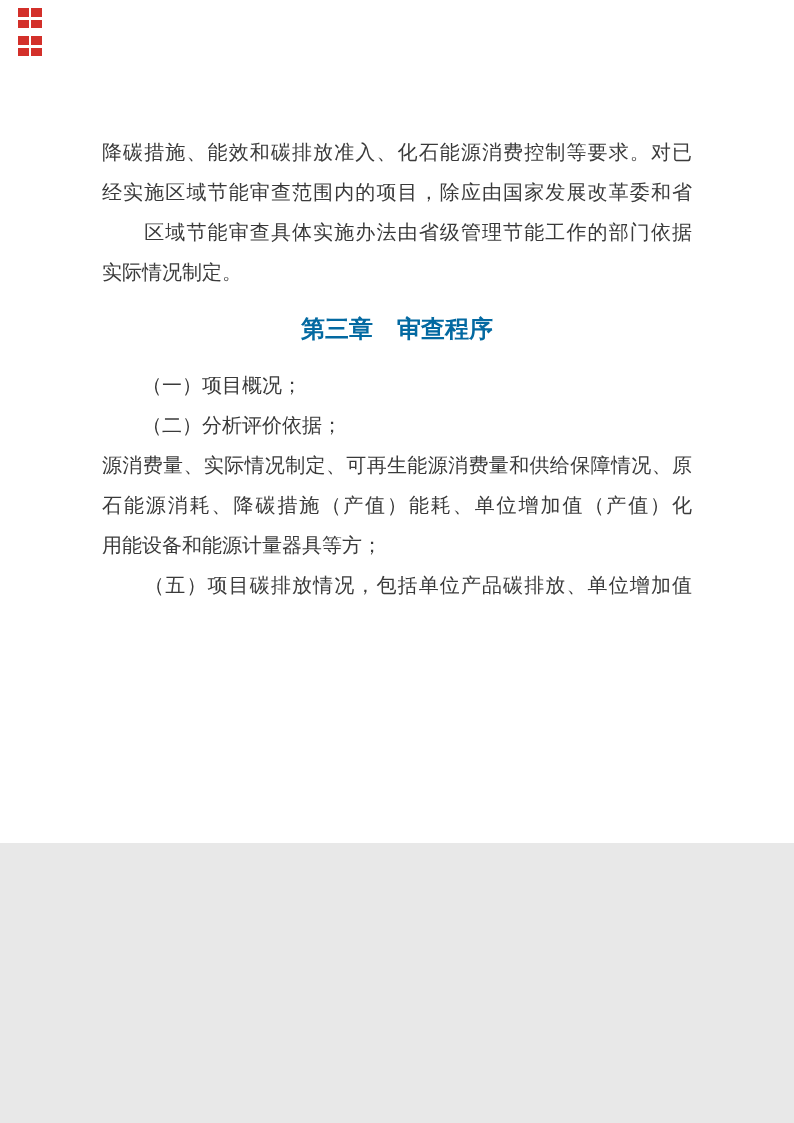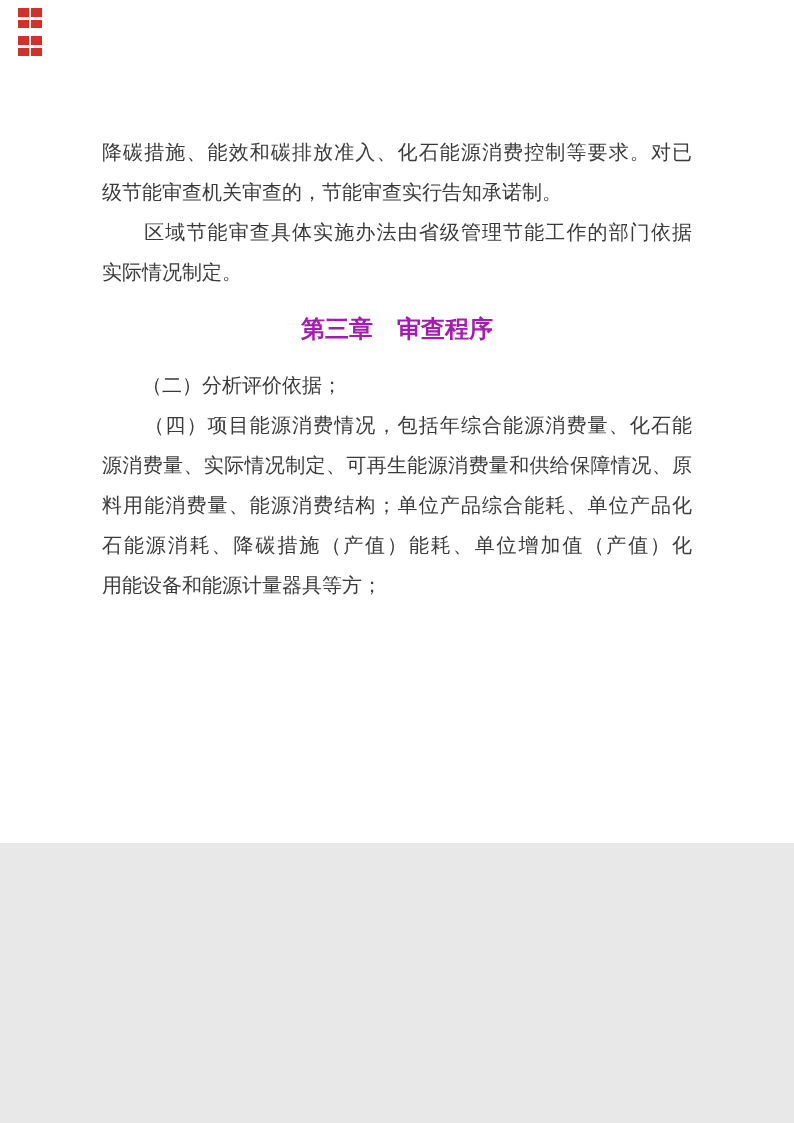--- a/index.html
+++ b/index.html
@@ -32,21 +32,21 @@
     color:#3a3a3a;
     text-align:justify;
     text-align-last:justify;
     white-space:nowrap;
     overflow:visible;
   }
   .line.lastline{text-align-last:left;}
   .line .b{
     font-weight:bold;
     font-family:Liberation Serif, serif;
-    color:#a21caf;
+    color:#0369a1;
   }
   .block.heading{margin-top:17px;margin-bottom:16px;}
   .block.heading .line{
     text-align:center;text-align-last:center;
     font-size:24px;font-weight:bold;
     font-family:"Liberation Sans","DejaVu Sans",sans-serif;
     color:#222222;
   }
 
   
@@ -94,38 +94,42 @@
 <div class="page">
 
   <div class="corner-marks">
     <div class="mark"></div>
     <div class="mark"></div>
   </div>
 
   <main class="textcol" id="doc-body">
       <div class="block para">
         <div class="line"><span>降碳措施、能效和碳排放准入、化石能源消费控制等要求。对已</span></div>
-        <div class="line lastline"><span>级节能审查机关审查的，节能审查实行告知承诺制。</span></div>
+        <div class="line"><span>经实施区域节能审查范围内的项目，除应由国家发展改革委和省</span></div>
       </div>
       <div class="block para">
         <div class="line"><span>　　区域节能审查具体实施办法由省级管理节能工作的部门依据</span></div>
         <div class="line lastline"><span>实际情况制定。</span></div>
       </div>
       <div class="block heading">
         <div class="line lastline"><span class="b">第三章　审查程序</span></div>
       </div>
       <div class="block para">
+        <div class="line lastline"><span>　　（一）项目概况；</span></div>
+      </div>
+      <div class="block para">
         <div class="line lastline"><span>　　（二）分析评价依据；</span></div>
       </div>
       <div class="block para">
-        <div class="line"><span>　　（四）项目能源消费情况，包括年综合能源消费量、化石能</span></div>
         <div class="line"><span>源消费量、实际情况制定、可再生能源消费量和供给保障情况、原</span></div>
-        <div class="line"><span>料用能消费量、能源消费结构；单位产品综合能耗、单位产品化</span></div>
         <div class="line"><span>石能源消耗、降碳措施（产值）能耗、单位增加值（产值）化</span></div>
         <div class="line lastline"><span>用能设备和能源计量器具等方；</span></div>
+      </div>
+      <div class="block para">
+        <div class="line"><span>　　（五）项目碳排放情况，包括单位产品碳排放、单位增加值</span></div>
       </div>
     </main>
 
   <div class="pagenum">— 6 —</div>
 
   <div class="footer">
     <span class="wicon">
       <span class="bub big"></span>
       <span class="bub small"></span>
     </span>

